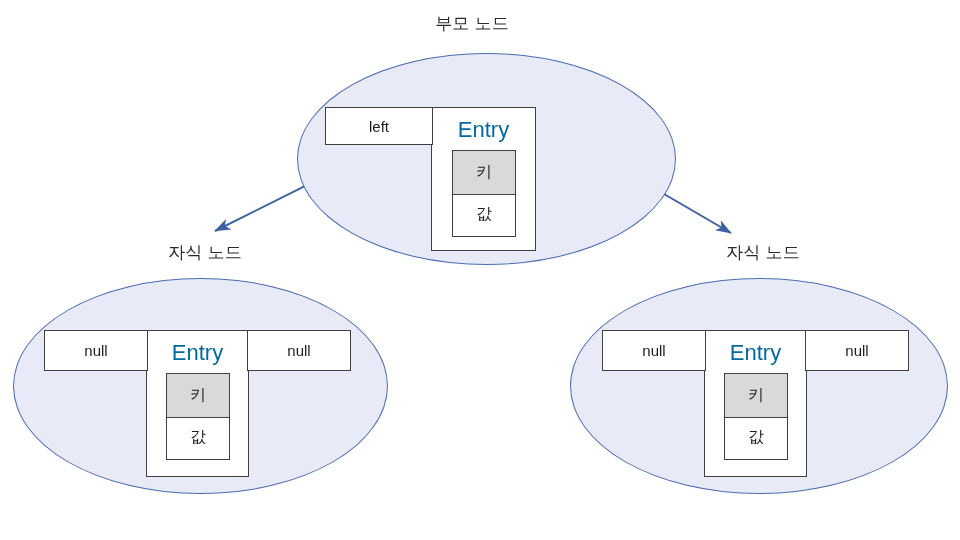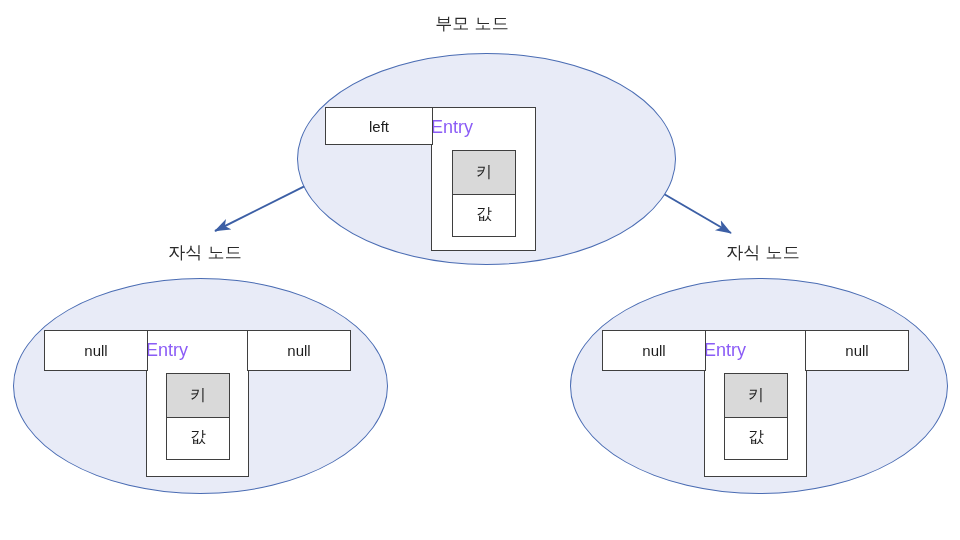--- a/index.html
+++ b/index.html
@@ -72,23 +72,23 @@
   
   .entry-column {
     position: absolute;
     box-sizing: border-box;
     border: 1.6px solid #3f3f3f;
     background: #ffffff;
   }
   .entry-label {
     position: absolute;
     width: 100%;
-    text-align: left;
-    font-size: 18px;
-    color: #8b5cf6;
+    text-align: center;
+    font-size: 22px;
+    color: #0369a1;
   }
   .kv-box {
     position: absolute;
     box-sizing: border-box;
     border: 1.6px solid #3f3f3f;
   }
   .kv-key {
     box-sizing: border-box;
     background: #d9d9d9;
     border-bottom: 1.6px solid #3f3f3f;

